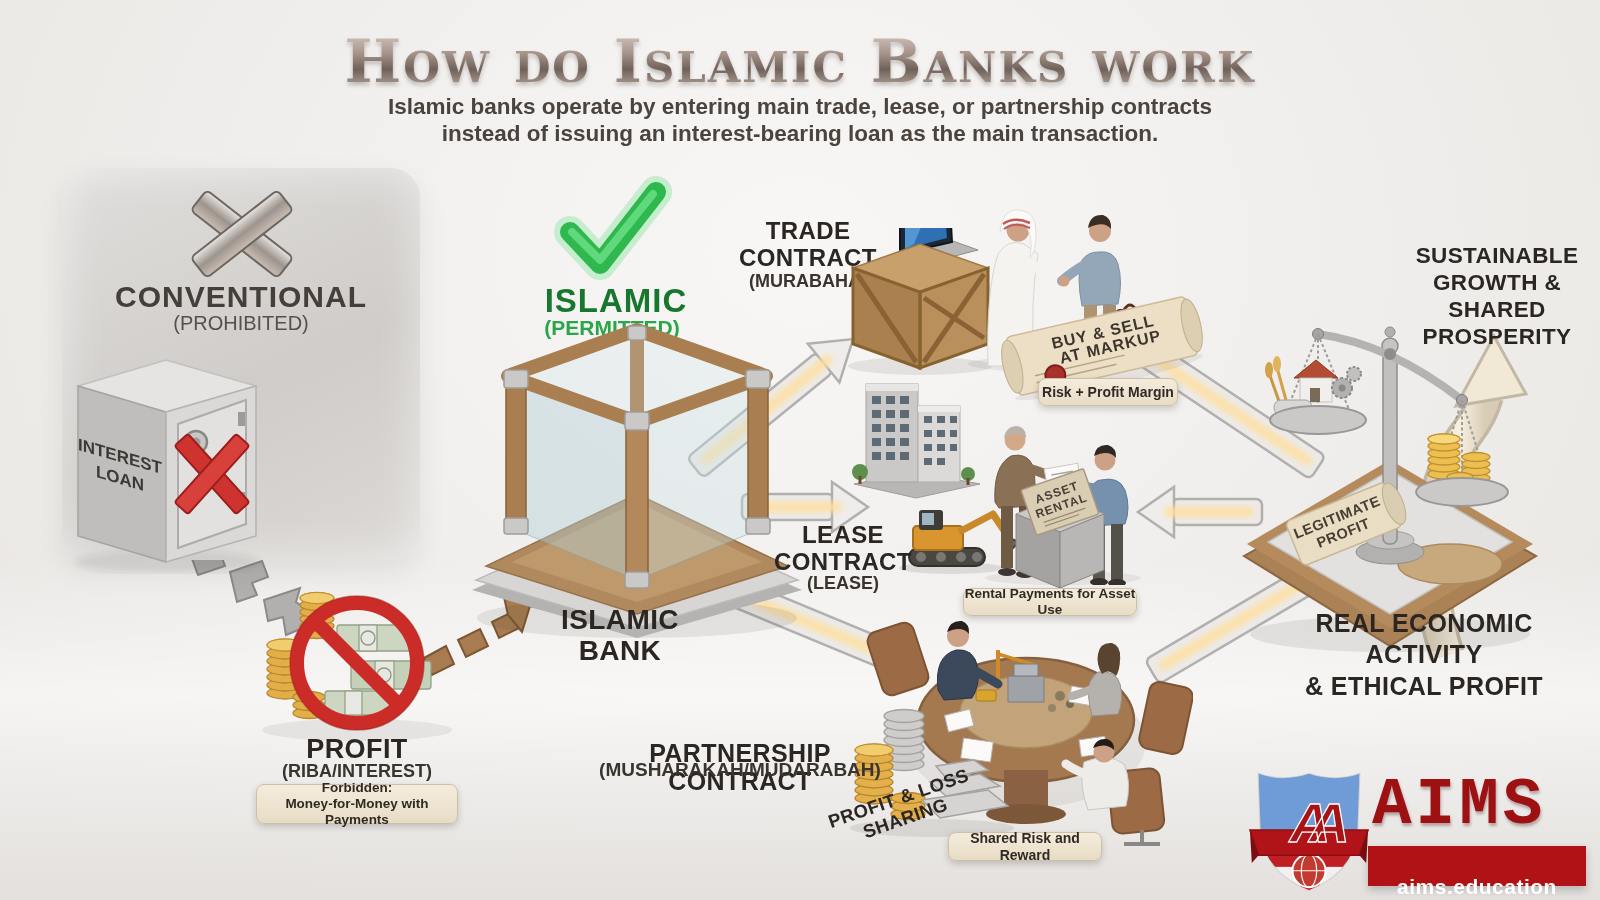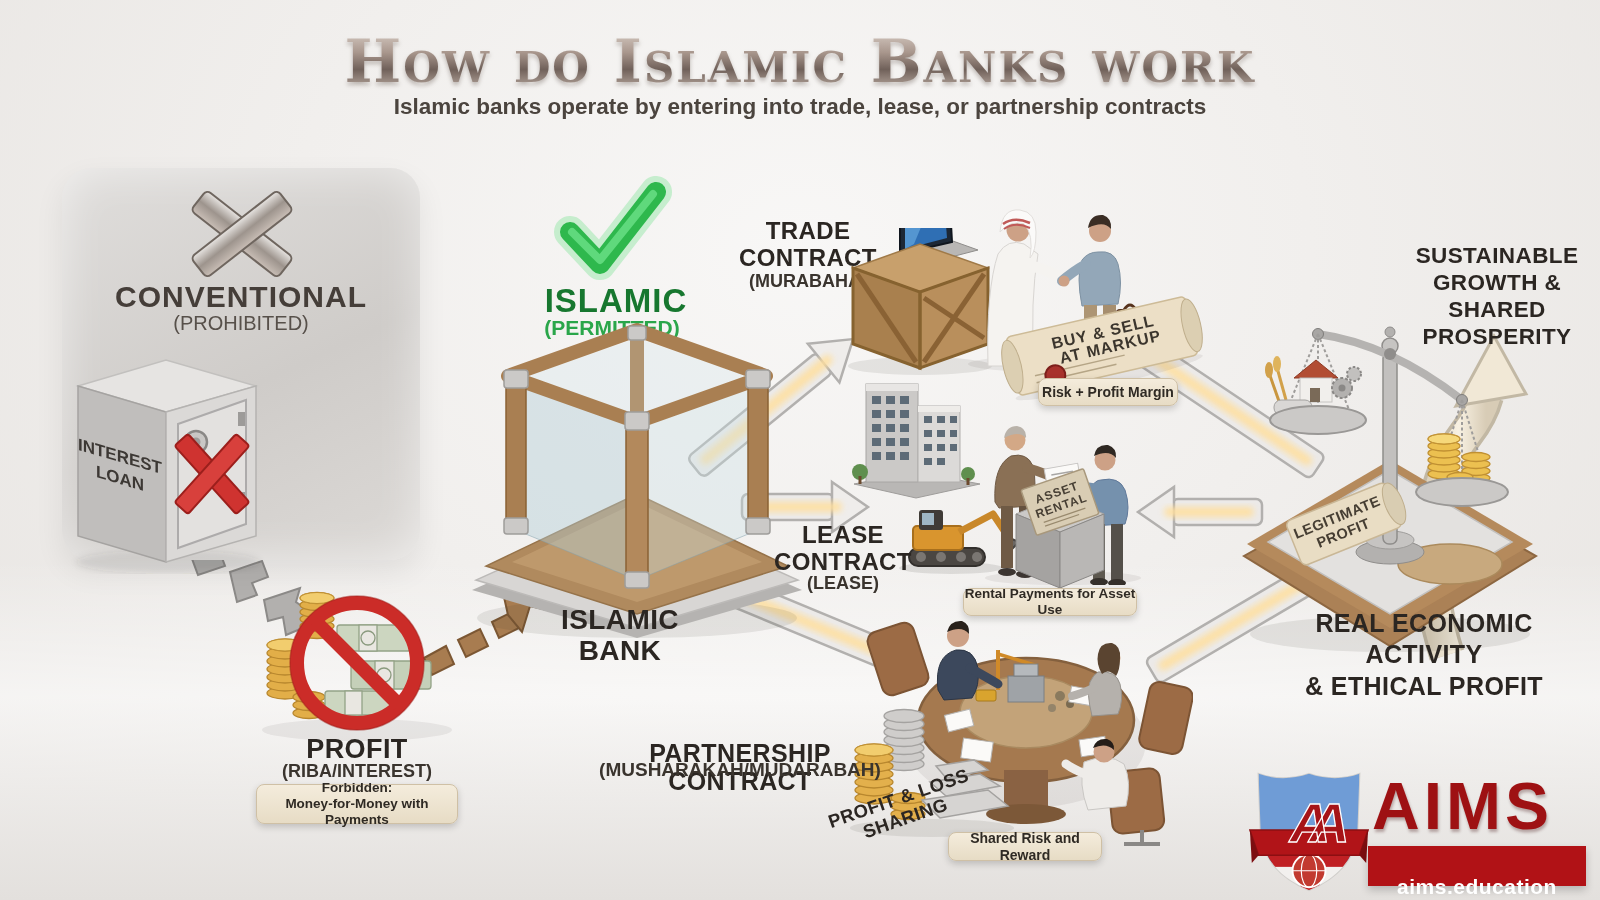--- a/index.html
+++ b/index.html
@@ -30,35 +30,36 @@
     color:#2f2a24;font-weight:bold;display:flex;align-items:center;justify-content:center;
     text-align:center;line-height:1.18;}
   .node-title{font-weight:bold;color:#2b2622;line-height:1.12;letter-spacing:.4px;}
   .node-sub{color:#3a342e;line-height:1.1;}
   .rot{transform-origin:center center;}
   svg{display:block;}
   svg text{font-family:"Liberation Sans",sans-serif;}
   .track{fill:#eceae8;stroke:#b2b0ae;stroke-width:2.5;}
   .thead{fill:#efedeb;stroke:#b2b0ae;stroke-width:2.5;}
   .glow{fill:#ffdf9e;opacity:.9;}
-  .aims-name{position:absolute;font-family:Liberation Sans, sans-serif;font-weight:bold;
+  .aims-name{position:absolute;font-family:Liberation Mono, monospace;font-weight:bold;
     color:#9e1113;text-shadow:1px 3px 3px rgba(60,10,10,.3);text-align:center;}
   .aims-box{position:absolute;background:#b11216;display:flex;align-items:center;justify-content:center;
     box-shadow:0 4px 8px rgba(0,0,0,.2);}
   .aims-box span{color:#ffffff;font-weight:bold;letter-spacing:.5px;}
 </style>
 </head>
 <body>
 
 <div class="stage">
   <div class="floor"></div>
 
   <div class="title">How do Islamic Banks work</div>
   <div class="subtitle">
-    <div>Islamic banks operate by entering into trade, lease, or partnership contracts</div>
+    <div>Islamic banks operate by entering main trade, lease, or partnership contracts</div>
+    <div>instead of issuing an interest-bearing loan as the main transaction.</div>
   </div>
 
   <svg class="abs" style="left:0;top:0" width="1600" height="900" viewBox="0 0 1600 900">
     <defs>
       <filter id="blur4" x="-40%" y="-40%" width="180%" height="180%">
           <feGaussianBlur stdDeviation="3.2"></feGaussianBlur>
         </filter>
       <linearGradient id="gradCream" x1="0" y1="0" x2="1" y2="0">
         <stop offset="0" stop-color="#ddd2bd"></stop>
           <stop offset=".5" stop-color="#f8f1e2"></stop>

